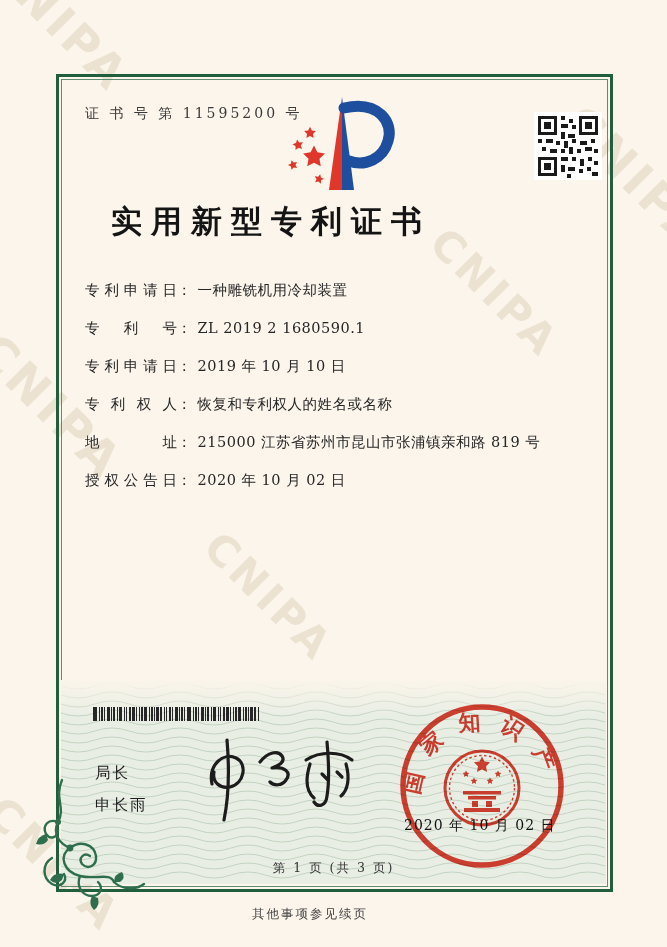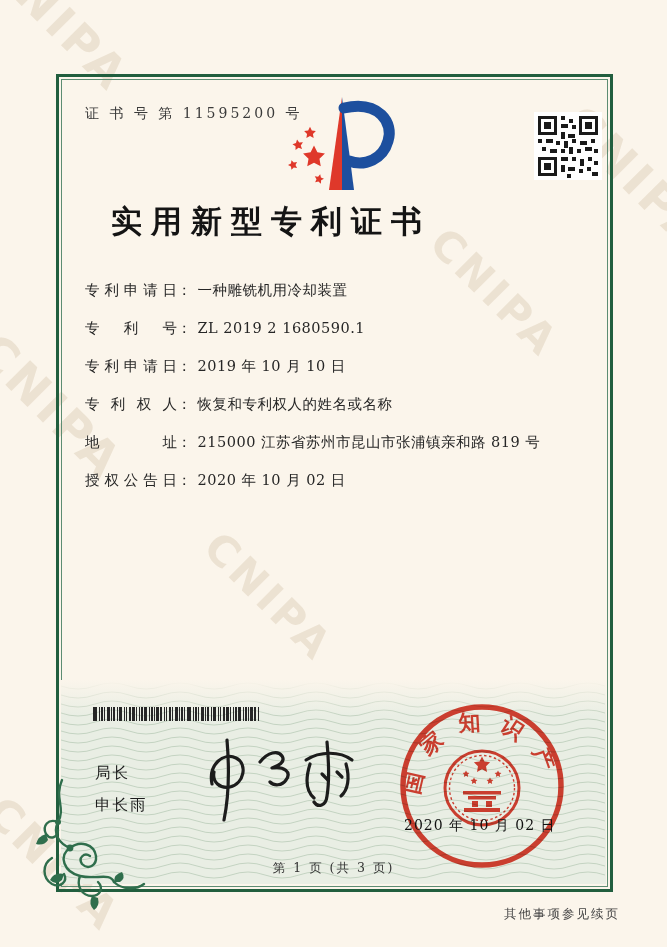--- a/index.html
+++ b/index.html
@@ -56,21 +56,21 @@
   .seal{ position:absolute; left:398px; top:702px; z-index:6; opacity:0.92; mix-blend-mode:multiply;}
   .seal-date{
     position:absolute; left:404px; top:817px; width:160px; z-index:7;
     font-size:14px; color:#111; letter-spacing:1px; white-space:nowrap;
   }
   .page-ind{
     position:absolute; left:0; top:860px; width:667px; text-align:center;
     font-size:12.5px; color:#333; letter-spacing:2px; z-index:5;
   }
   .footer-note{
-    position:absolute; left:0; top:906px; width:620px; text-align:right;
+    position:absolute; left:0; top:906px; width:620px; text-align:center;
     font-size:12.5px; color:#444; letter-spacing:2px; z-index:5;
   }
   .flourish{ position:absolute; left:18px; top:778px; z-index:8;}
 </style>
 </head>
 <body>
 
 <div class="page">
 
   <div class="wm" style="left:-28px; top:-6px; font-size:46px;">CNIPA</div>

